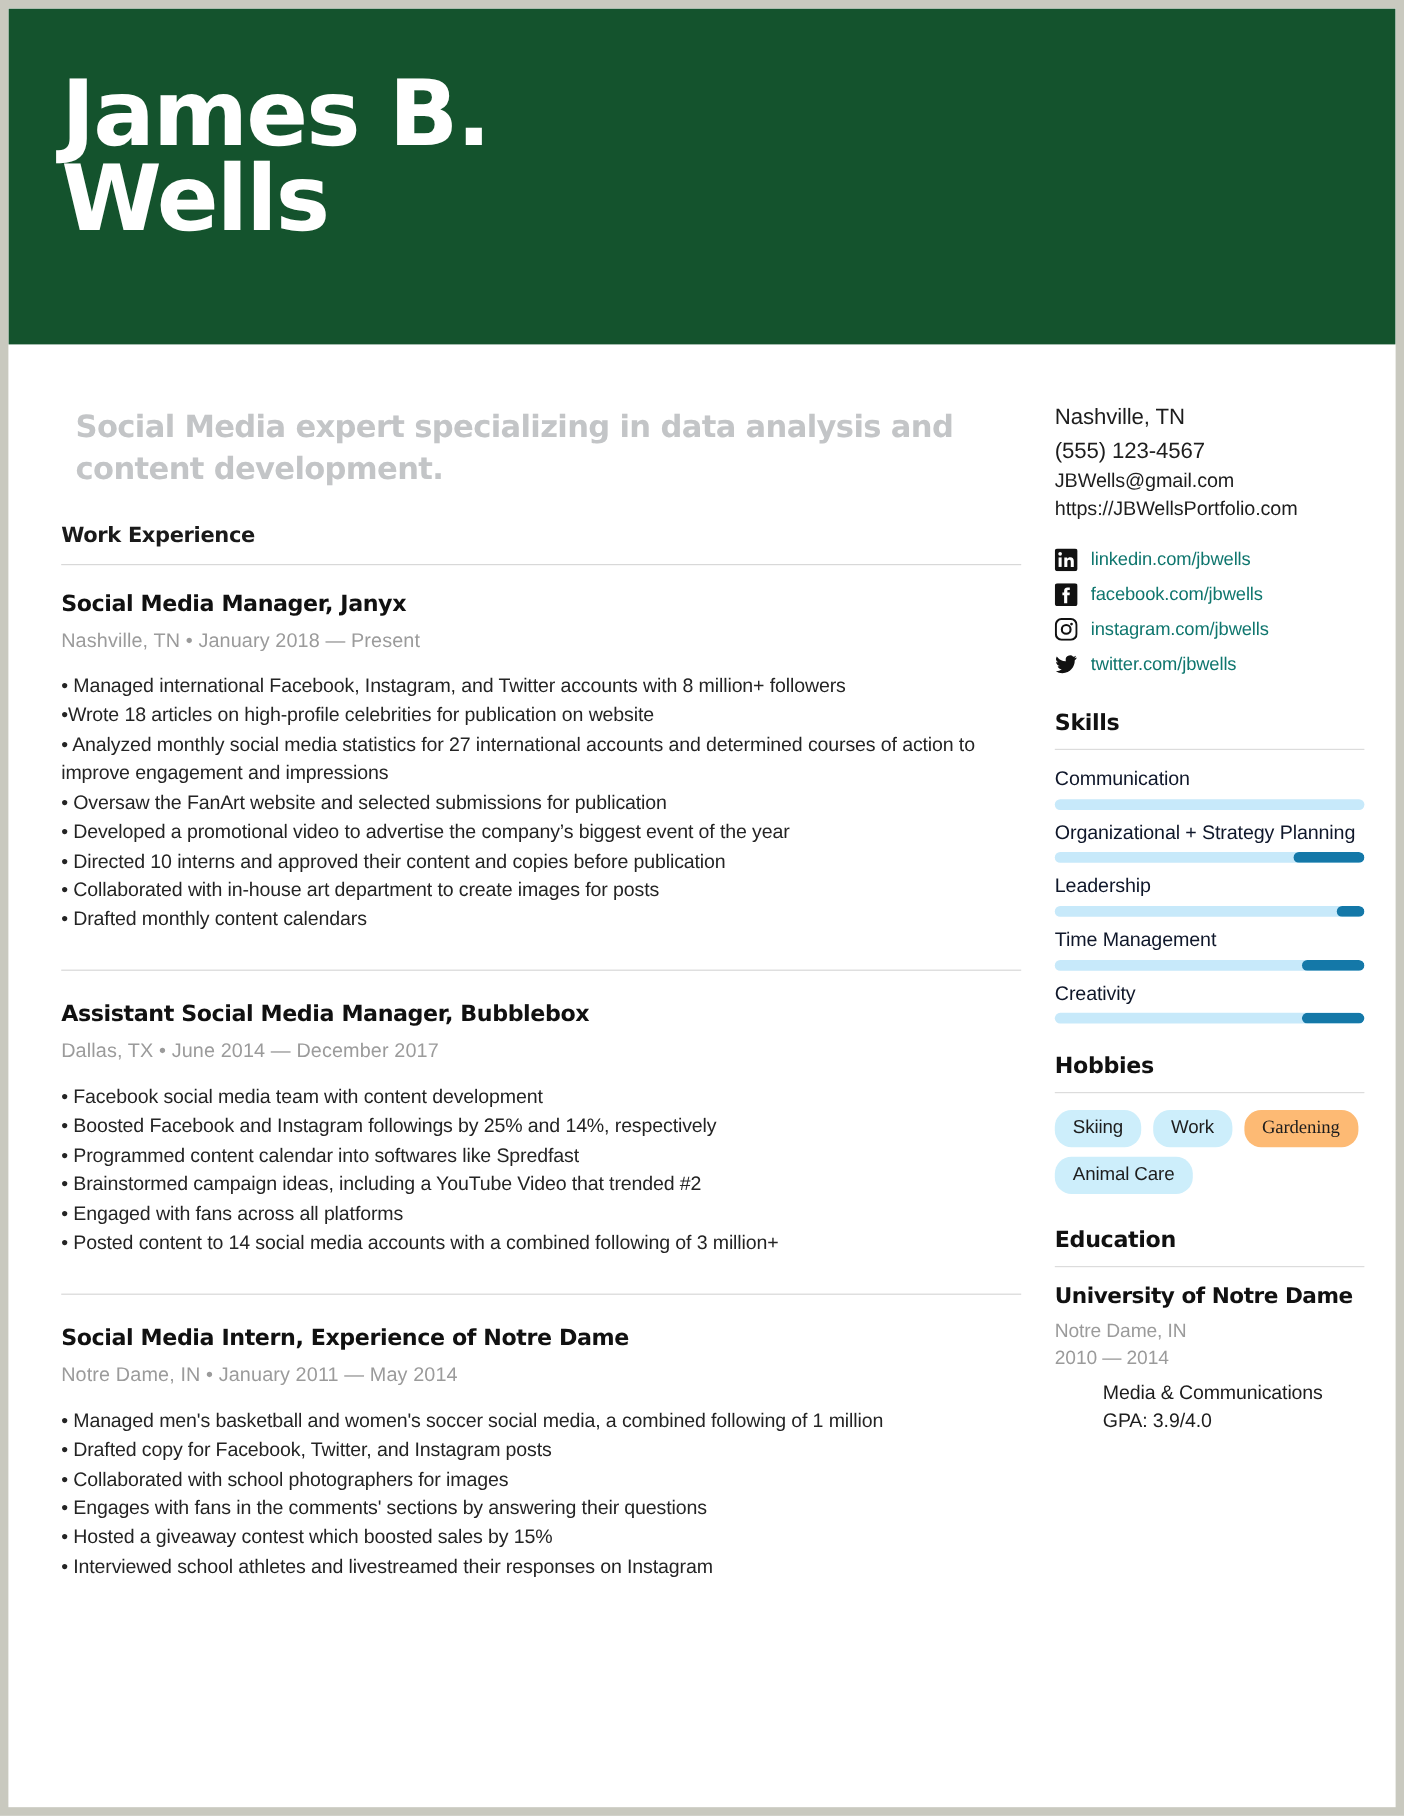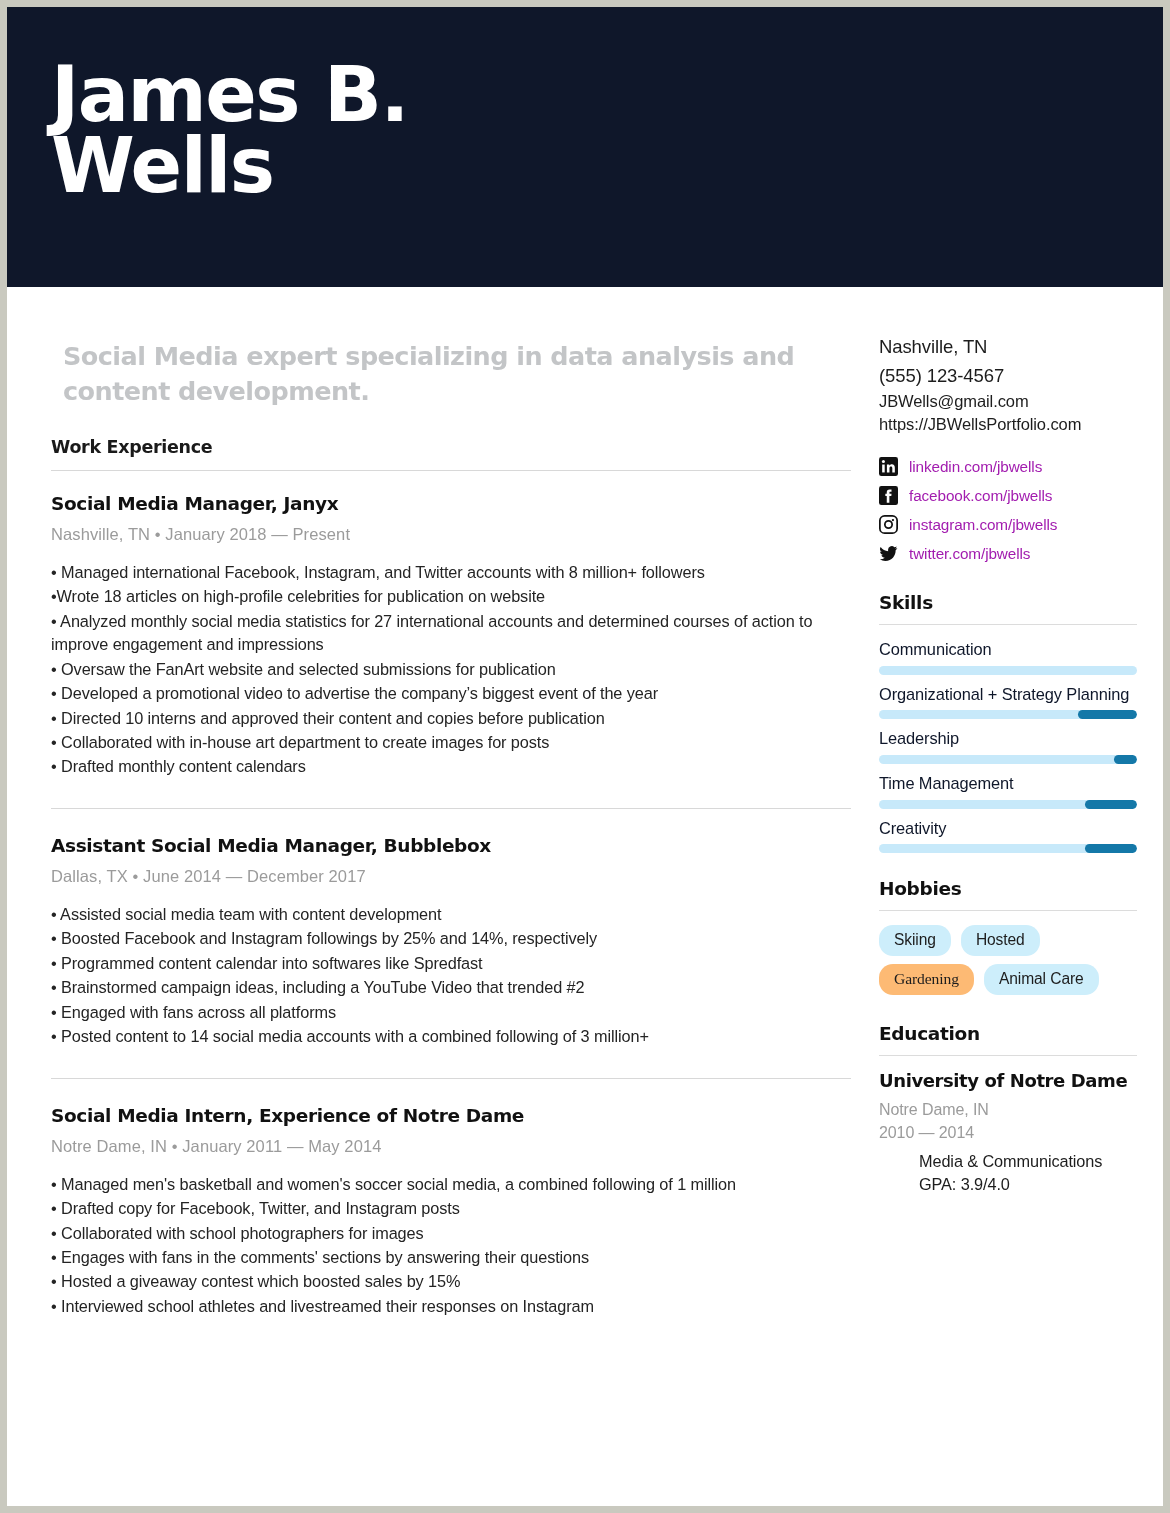--- a/index.html
+++ b/index.html
@@ -163,21 +163,21 @@
   .social-icon {
     width: 19px;
     height: 19px;
     flex: 0 0 19px;
     margin-right: 11px;
     display: block;
   }
   .social-label {
     font-family: "Liberation Sans", sans-serif;
     font-size: 15.3px;
-    color: #a21caf;
+    color: #0f766e;
     letter-spacing: -0.1px;
   }
 
   .side-sec-title {
     font-family: "DejaVu Sans", sans-serif;
     font-weight: 700;
     font-size: 18.5px;
     color: #111111;
     letter-spacing: -0.3px;
     margin: 0 0 11px 0;
@@ -258,21 +258,21 @@
     line-height: 1.45;
     margin-left: 40px;
   }
   .edu-gap { margin-top: 5px; }
 </style>
 </head>
 <body>
 
 <div id="page">
 
-  <div id="banner" style="background: #0f172a;">
+  <div id="banner" style="background: #14532d;">
     <div id="banner-name">
       <span class="name-line">James B.</span>
       <span class="name-line">Wells</span>
     </div>
   </div>
 
   <div id="body-area">
 
     <div id="left-col">
 
@@ -295,21 +295,21 @@
           <li>• Drafted monthly content calendars</li>
         </ul>
       </div>
 
       <div class="job-sep"></div>
 
       <div class="job">
         <div class="job-title">Assistant Social Media Manager, Bubblebox</div>
         <div class="job-meta">Dallas, TX • June 2014 — December 2017</div>
         <ul class="bullets">
-          <li>• Assisted social media team with content development</li>
+          <li>• Facebook social media team with content development</li>
           <li>• Boosted Facebook and Instagram followings by 25% and 14%, respectively</li>
           <li>• Programmed content calendar into softwares like Spredfast</li>
           <li>• Brainstormed campaign ideas, including a YouTube Video that trended #2</li>
           <li>• Engaged with fans across all platforms</li>
           <li>• Posted content to 14 social media accounts with a combined following of 3 million+</li>
         </ul>
       </div>
 
       <div class="job-sep"></div>
 
@@ -413,21 +413,21 @@
             <div class="skill-bar-fill" style="width: 20%; background: rgb(20, 120, 168);"></div>
           </div>
         </div>
       </div>
 
       <div id="hobbies-block">
         <div class="side-sec-title">Hobbies</div>
         <div class="side-rule"></div>
         <div id="hobby-tags">
           <span class="hobby-tag" style="background: rgb(205, 238, 251);">Skiing</span>
-          <span class="hobby-tag" style="background: rgb(205, 238, 251);">Hosted</span>
+          <span class="hobby-tag" style="background: rgb(205, 238, 251);">Work</span>
           <span class="hobby-tag" style="background: #fdba74; font-family: Liberation Serif, serif;">Gardening</span>
           <span class="hobby-tag" style="background: rgb(205, 238, 251);">Animal Care</span>
         </div>
       </div>
 
       <div id="education-block">
         <div class="side-sec-title">Education</div>
         <div class="side-rule"></div>
         <div class="edu-school">University of Notre Dame</div>
         <div class="edu-muted">Notre Dame, IN</div>

